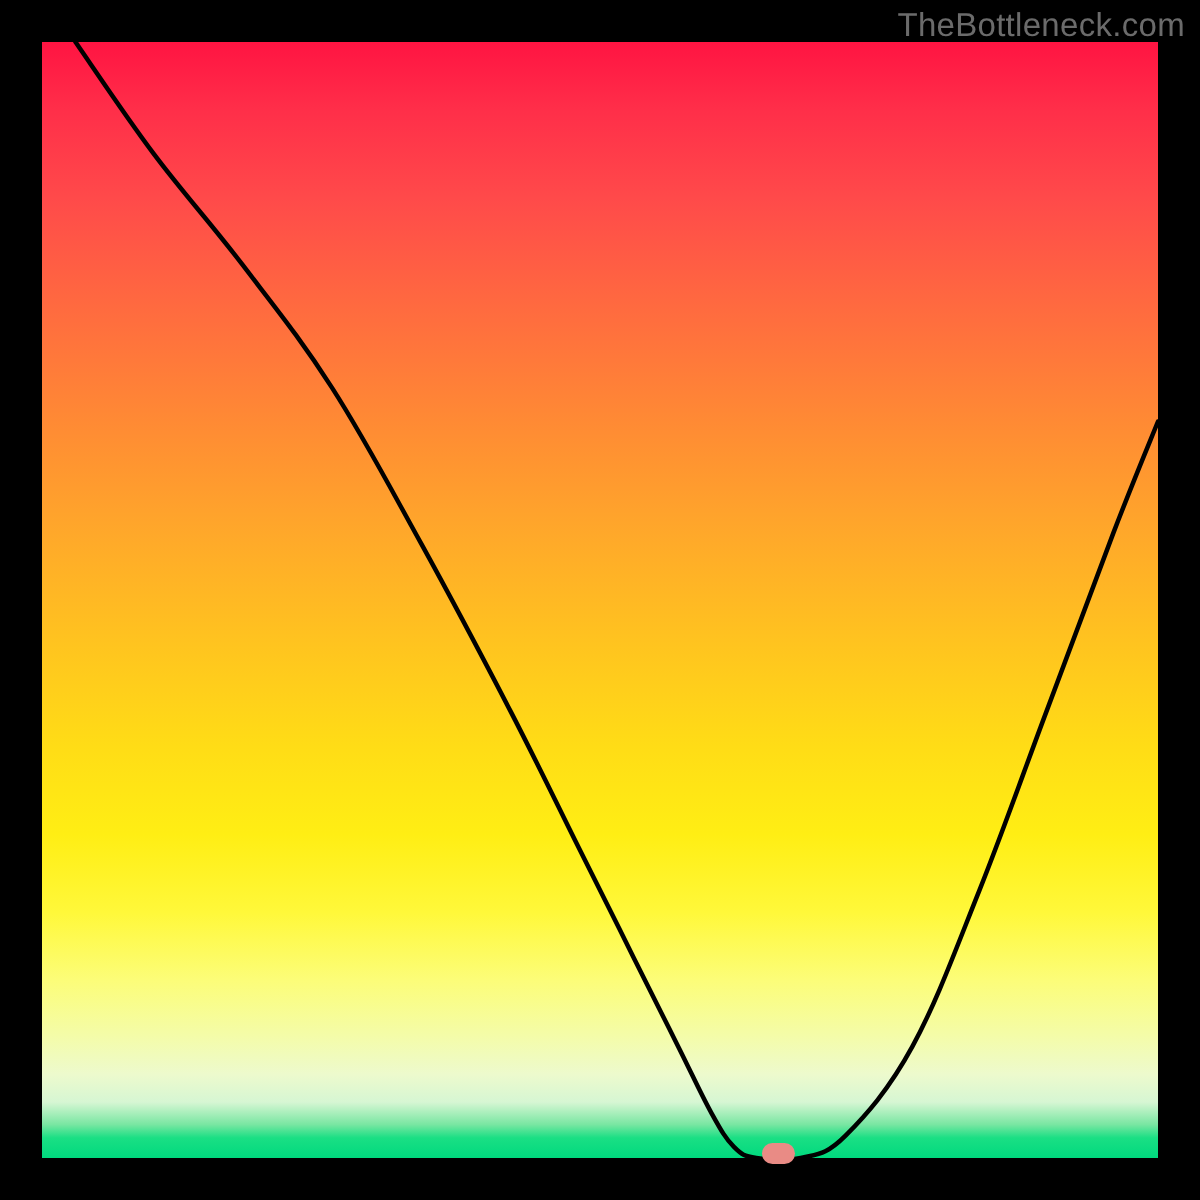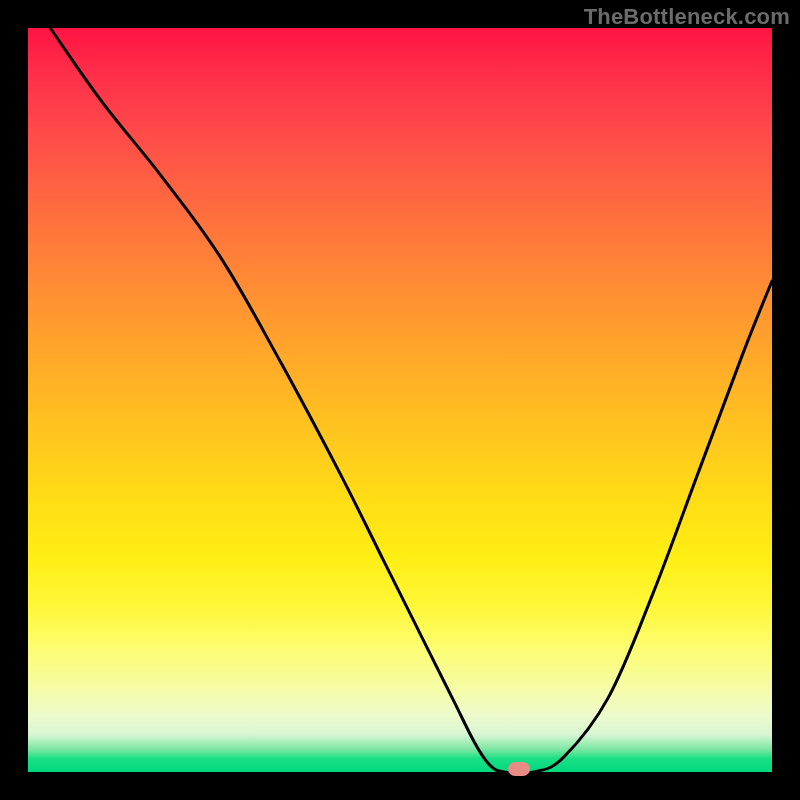--- a/index.html
+++ b/index.html
@@ -44,21 +44,21 @@
       #1adf84 98.2%,
       #00d97e 100%
     );
   }
   .watermark {
     position: absolute;
     top: 4px;
     right: 10px;
     color: #6b6b6b;
     font-size: 22px;
-    font-weight: 700;
+    font-weight: 400;
     letter-spacing: 0.2px;
     user-select: none;
   }
   svg.curve {
     position: absolute;
     left: 0; top: 0;
     width: 744px; height: 744px;
     overflow: visible;
   }
   .marker {

